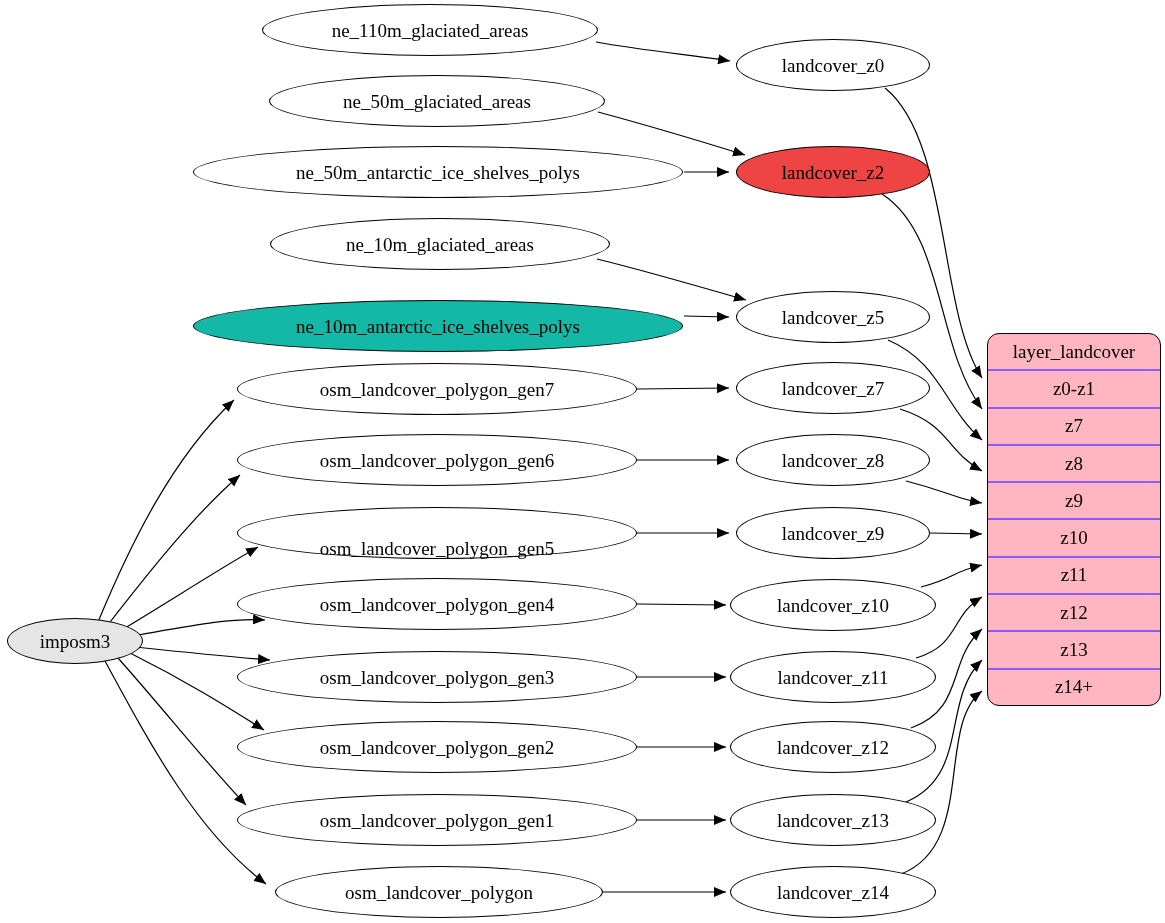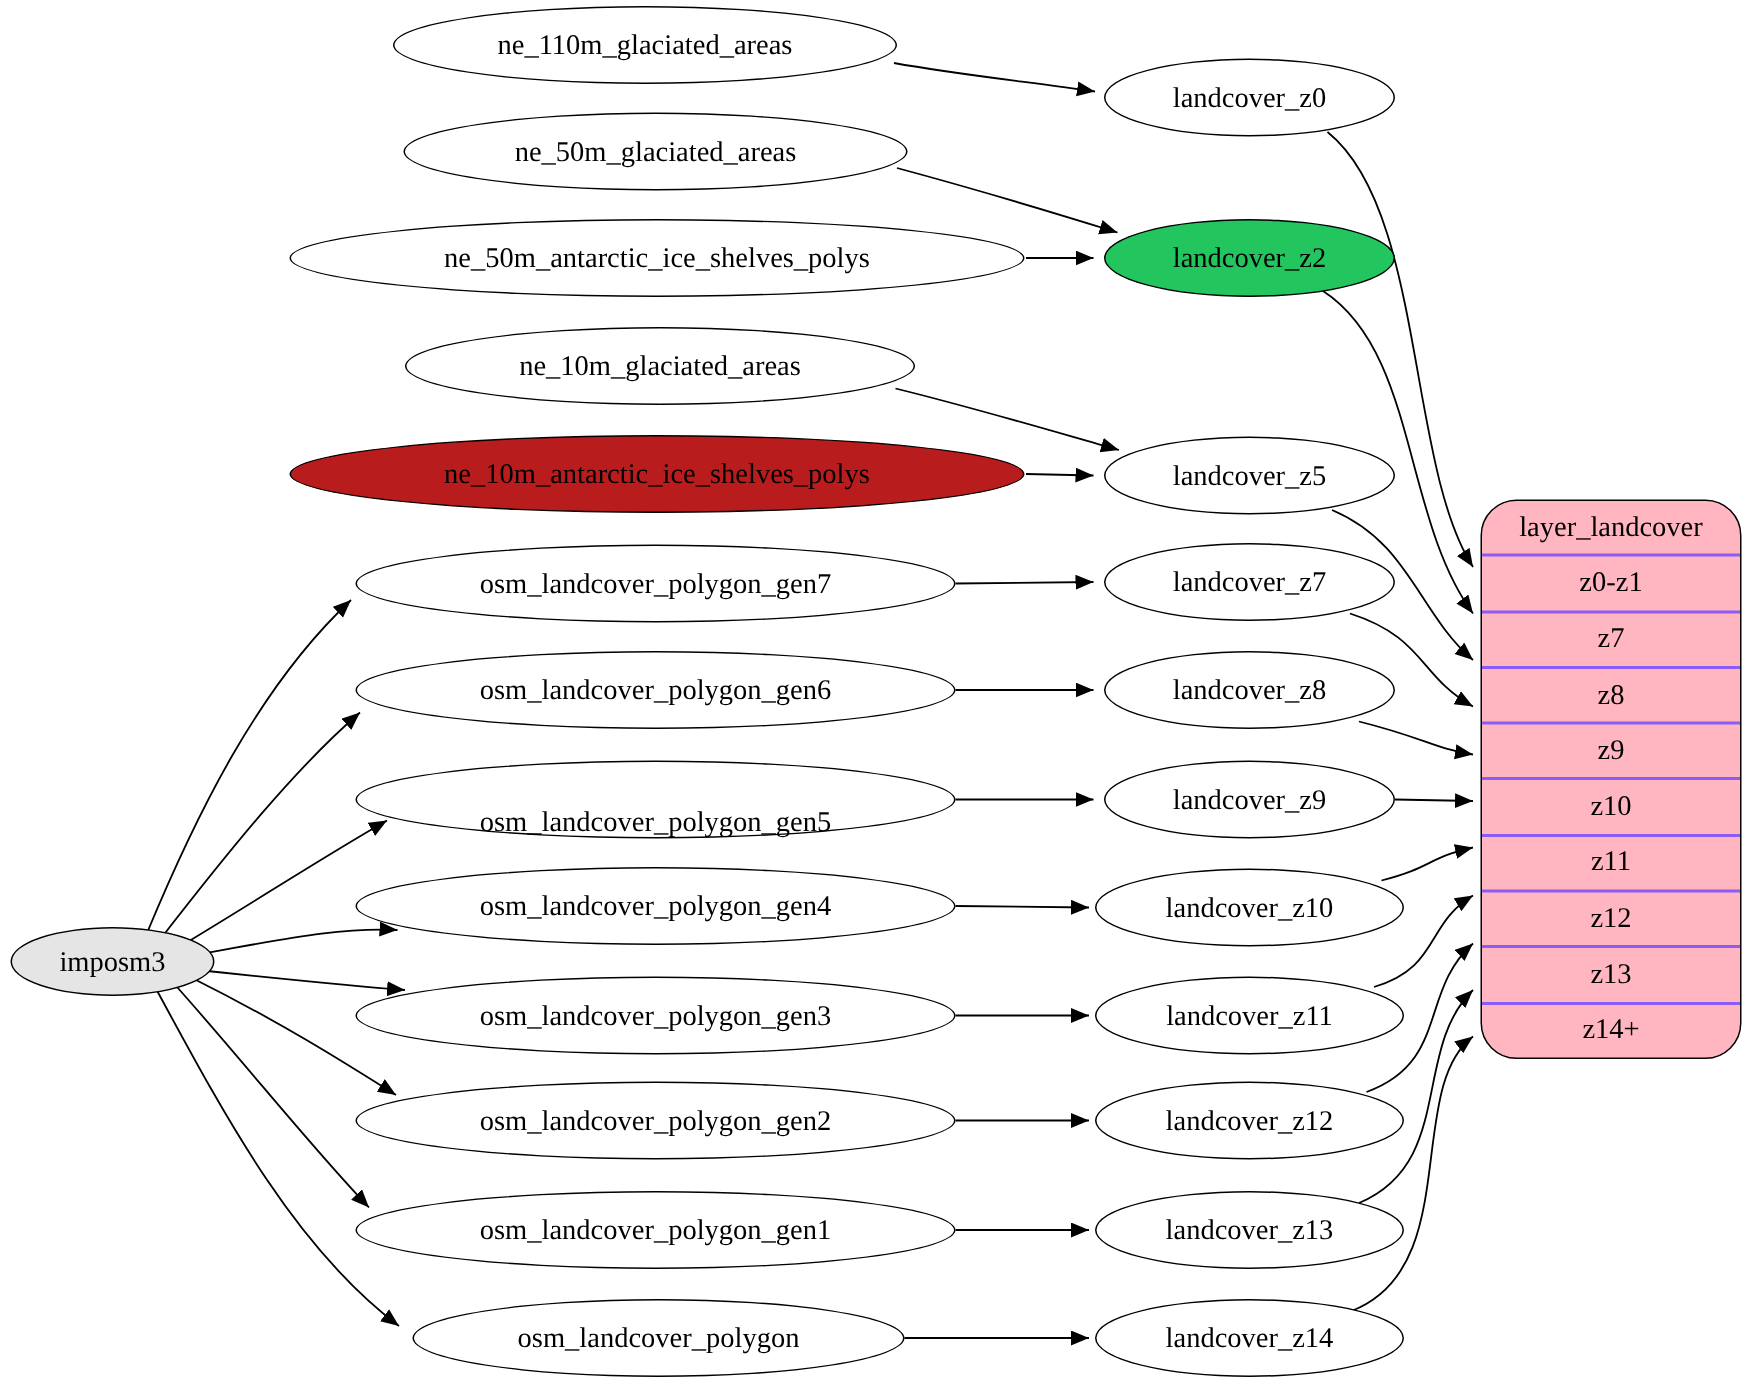--- a/index.html
+++ b/index.html
@@ -80,21 +80,21 @@
       </div>
       <div class="ellipse-node" style="left: 269px; top: 75px; width: 336px; height: 52px; background: rgb(255, 255, 255); border-color: rgb(0, 0, 0);">
         <span>ne_50m_glaciated_areas</span>
       </div>
       <div class="ellipse-node" style="left: 193px; top: 146px; width: 490px; height: 52px; background: rgb(255, 255, 255); border-color: rgb(0, 0, 0);">
         <span>ne_50m_antarctic_ice_shelves_polys</span>
       </div>
       <div class="ellipse-node" style="left: 270px; top: 218px; width: 340px; height: 52px; background: rgb(255, 255, 255); border-color: rgb(0, 0, 0);">
         <span>ne_10m_glaciated_areas</span>
       </div>
-      <div class="ellipse-node" style="left: 193px; top: 290px; width: 490px; height: 52px; background: #b91c1c; border-color: rgb(0, 0, 0);">
+      <div class="ellipse-node" style="left: 193px; top: 300px; width: 490px; height: 52px; background: #14b8a6; border-color: rgb(0, 0, 0);">
         <span>ne_10m_antarctic_ice_shelves_polys</span>
       </div>
       <div class="ellipse-node" style="left: 237px; top: 363px; width: 400px; height: 52px; background: rgb(255, 255, 255); border-color: rgb(0, 0, 0); justify-content: center;">
         <span>osm_landcover_polygon_gen7</span>
       </div>
       <div class="ellipse-node" style="left: 237px; top: 434px; width: 400px; height: 52px; background: rgb(255, 255, 255); border-color: rgb(0, 0, 0);">
         <span>osm_landcover_polygon_gen6</span>
       </div>
       <div class="ellipse-node" style="left: 237px; top: 507px; width: 400px; height: 52px; background: rgb(255, 255, 255); border-color: rgb(0, 0, 0); align-items: flex-end;">
         <span>osm_landcover_polygon_gen5</span>
@@ -110,21 +110,21 @@
       </div>
       <div class="ellipse-node" style="left: 237px; top: 794px; width: 400px; height: 52px; background: rgb(255, 255, 255); border-color: rgb(0, 0, 0);">
         <span>osm_landcover_polygon_gen1</span>
       </div>
       <div class="ellipse-node" style="left: 275px; top: 866px; width: 328px; height: 52px; background: rgb(255, 255, 255); border-color: rgb(0, 0, 0);">
         <span>osm_landcover_polygon</span>
       </div>
       <div class="ellipse-node" style="left: 736px; top: 39px; width: 194px; height: 52px; background: rgb(255, 255, 255); border-color: rgb(0, 0, 0);">
         <span>landcover_z0</span>
       </div>
-      <div class="ellipse-node" style="left: 736px; top: 146px; width: 194px; height: 52px; background: #22c55e; border-color: rgb(0, 0, 0);">
+      <div class="ellipse-node" style="left: 736px; top: 146px; width: 194px; height: 52px; background: #ef4444; border-color: rgb(0, 0, 0);">
         <span>landcover_z2</span>
       </div>
       <div class="ellipse-node" style="left: 736px; top: 291px; width: 194px; height: 52px; background: rgb(255, 255, 255); border-color: rgb(0, 0, 0);">
         <span>landcover_z5</span>
       </div>
       <div class="ellipse-node" style="left: 736px; top: 362px; width: 194px; height: 52px; background: rgb(255, 255, 255); border-color: rgb(0, 0, 0);">
         <span>landcover_z7</span>
       </div>
       <div class="ellipse-node" style="left: 736px; top: 434px; width: 194px; height: 52px; background: rgb(255, 255, 255); border-color: rgb(0, 0, 0);">
         <span>landcover_z8</span>
@@ -140,21 +140,21 @@
       </div>
       <div class="ellipse-node" style="left: 730px; top: 721px; width: 206px; height: 52px; background: rgb(255, 255, 255); border-color: rgb(0, 0, 0);">
         <span>landcover_z12</span>
       </div>
       <div class="ellipse-node" style="left: 730px; top: 794px; width: 206px; height: 52px; background: rgb(255, 255, 255); border-color: rgb(0, 0, 0);">
         <span>landcover_z13</span>
       </div>
       <div class="ellipse-node" style="left: 730px; top: 866px; width: 206px; height: 52px; background: rgb(255, 255, 255); border-color: rgb(0, 0, 0);">
         <span>landcover_z14</span>
       </div>
-      <div class="record-node" style="left: 987px; top: 333px; width: 174px; height: 373px; background: rgb(255, 182, 193); border-color: rgb(0, 0, 0); border-radius: 24px;">
+      <div class="record-node" style="left: 987px; top: 333px; width: 174px; height: 373px; background: rgb(255, 182, 193); border-color: rgb(0, 0, 0);">
         <div class="record-row">layer_landcover</div>
         <div class="record-row">z0-z1</div>
         <div class="record-row">z7</div>
         <div class="record-row">z8</div>
         <div class="record-row">z9</div>
         <div class="record-row">z10</div>
         <div class="record-row">z11</div>
         <div class="record-row">z12</div>
         <div class="record-row">z13</div>
         <div class="record-row">z14+</div>

